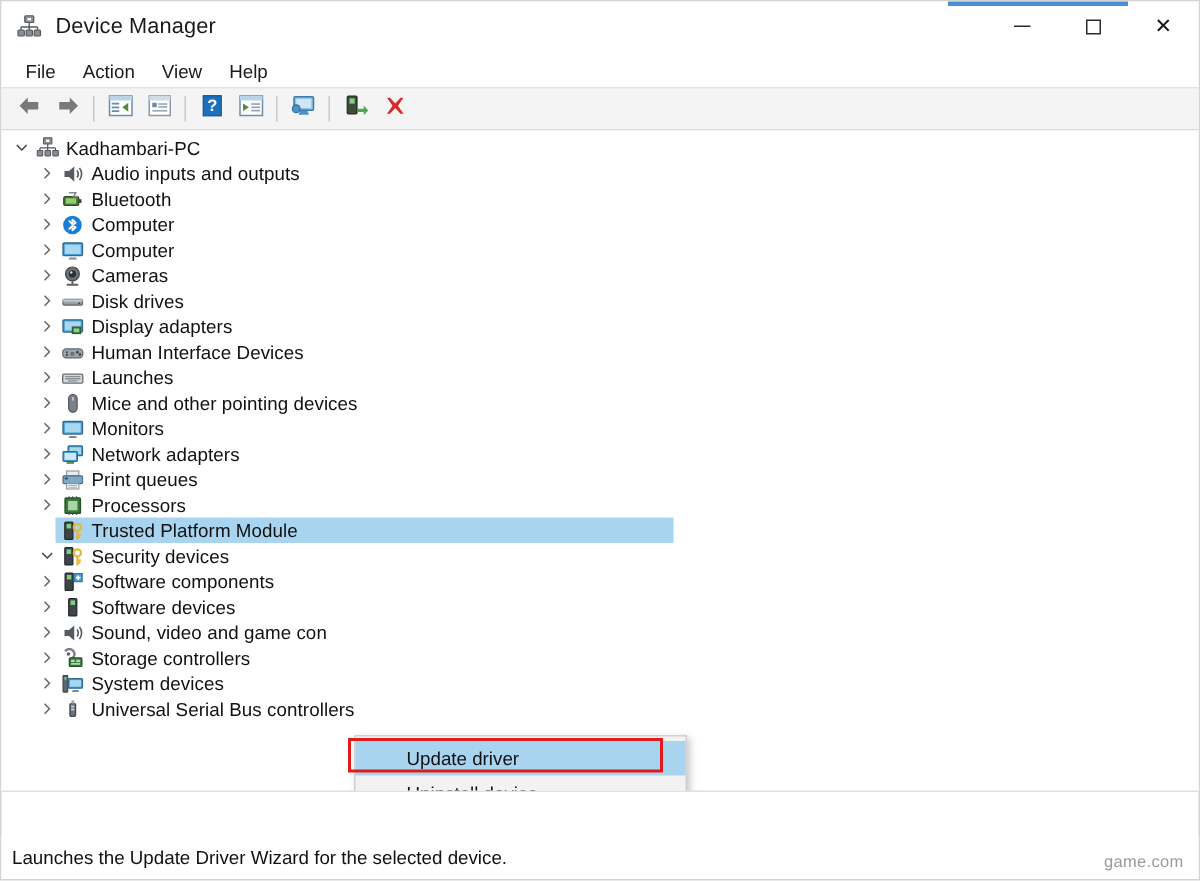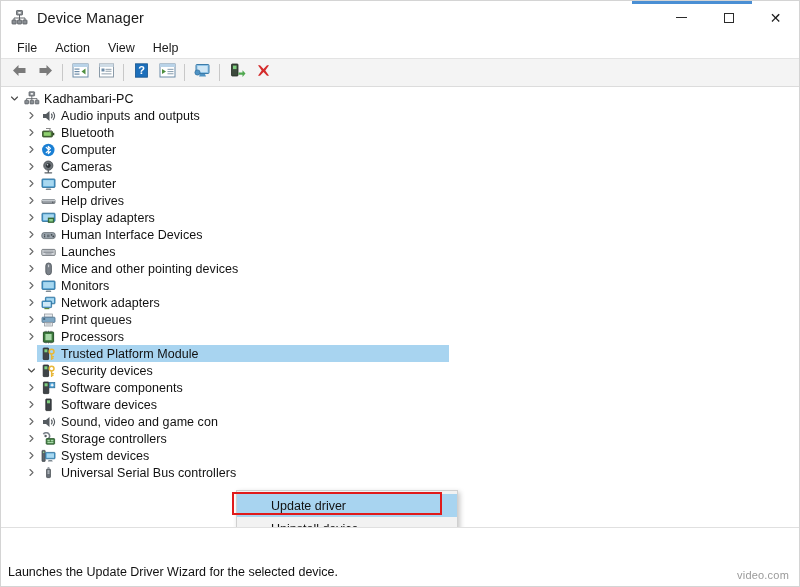--- a/index.html
+++ b/index.html
@@ -339,59 +339,59 @@
       </div>
 
       <div class="tree-row lvl1">
         <span class="chev">
           <svg width="9" height="9" viewBox="0 0 9 9">
               <path d="M3 1.5 L6 4.5 L3 7.5" stroke="#6a6a6a" stroke-width="1.1" fill="none" stroke-linecap="round" stroke-linejoin="round"></path>
             </svg>
         </span>
         <span class="node-icon">
           <svg width="15" height="14" viewBox="0 0 15 14">
+            <rect x="1" y="2" width="13" height="8.4" rx="0.7" fill="#4a9fd4" stroke="#2d6c94" stroke-width="0.9"></rect>
+            <rect x="2.2" y="3.1" width="10.6" height="6.2" fill="#a8d8f0"></rect>
+            <path d="M5.4 11.6 L9.6 11.6 L10.4 13 L4.6 13 Z" fill="#7f8a92"></path>
+          </svg>
+        </span>
+        <span class="node-label">Computer</span>
+      </div>
+
+      <div class="tree-row lvl1">
+        <span class="chev">
+          <svg width="9" height="9" viewBox="0 0 9 9">
+              <path d="M3 1.5 L6 4.5 L3 7.5" stroke="#6a6a6a" stroke-width="1.1" fill="none" stroke-linecap="round" stroke-linejoin="round"></path>
+            </svg>
+        </span>
+        <span class="node-icon">
+          <svg width="15" height="14" viewBox="0 0 15 14">
             <circle cx="7.3" cy="5.6" r="4.6" fill="#6d7378" stroke="#44494e" stroke-width="0.8"></circle>
             <circle cx="7.3" cy="5.6" r="2.4" fill="#2c3136"></circle>
             <circle cx="6.5" cy="4.7" r="0.8" fill="#cfd6dc"></circle>
             <path d="M7.3 10.2 L7.3 12.4 M4 12.8 L10.6 12.8" stroke="#5a6065" stroke-width="1.3" stroke-linecap="round"></path>
           </svg>
         </span>
         <span class="node-label">Cameras</span>
       </div>
 
       <div class="tree-row lvl1">
         <span class="chev">
           <svg width="9" height="9" viewBox="0 0 9 9">
               <path d="M3 1.5 L6 4.5 L3 7.5" stroke="#6a6a6a" stroke-width="1.1" fill="none" stroke-linecap="round" stroke-linejoin="round"></path>
             </svg>
         </span>
         <span class="node-icon">
           <svg width="15" height="14" viewBox="0 0 15 14">
-            <rect x="1" y="2" width="13" height="8.4" rx="0.7" fill="#4a9fd4" stroke="#2d6c94" stroke-width="0.9"></rect>
-            <rect x="2.2" y="3.1" width="10.6" height="6.2" fill="#a8d8f0"></rect>
-            <path d="M5.4 11.6 L9.6 11.6 L10.4 13 L4.6 13 Z" fill="#7f8a92"></path>
-          </svg>
-        </span>
-        <span class="node-label">Computer</span>
-      </div>
-
-      <div class="tree-row lvl1">
-        <span class="chev">
-          <svg width="9" height="9" viewBox="0 0 9 9">
-              <path d="M3 1.5 L6 4.5 L3 7.5" stroke="#6a6a6a" stroke-width="1.1" fill="none" stroke-linecap="round" stroke-linejoin="round"></path>
-            </svg>
-        </span>
-        <span class="node-icon">
-          <svg width="15" height="14" viewBox="0 0 15 14">
             <rect x="1" y="5.6" width="13" height="3.8" rx="0.8" fill="#9aa0a6" stroke="#5f6469" stroke-width="0.8"></rect>
             <rect x="1" y="5.6" width="13" height="1.5" fill="#c4cacf"></rect>
             <circle cx="11.8" cy="8.2" r="0.7" fill="#4a4f54"></circle>
           </svg>
         </span>
-        <span class="node-label">Help drives</span>
+        <span class="node-label">Disk drives</span>
       </div>
 
       <div class="tree-row lvl1">
         <span class="chev">
           <svg width="9" height="9" viewBox="0 0 9 9">
               <path d="M3 1.5 L6 4.5 L3 7.5" stroke="#6a6a6a" stroke-width="1.1" fill="none" stroke-linecap="round" stroke-linejoin="round"></path>
             </svg>
         </span>
         <span class="node-icon">
           <svg width="15" height="14" viewBox="0 0 15 14">
@@ -668,16 +668,16 @@
       <div class="ctx-item">
         <span>Scan for hardware changes</span>
       </div>
 
     </div>
 
   </div>
 
   <div class="statusbar">
     <span class="status-text">Launches the Update Driver Wizard for the selected device.</span>
-    <span class="watermark">video.com</span>
+    <span class="watermark">game.com</span>
   </div>
 
 </div>
 
 </body></html>

